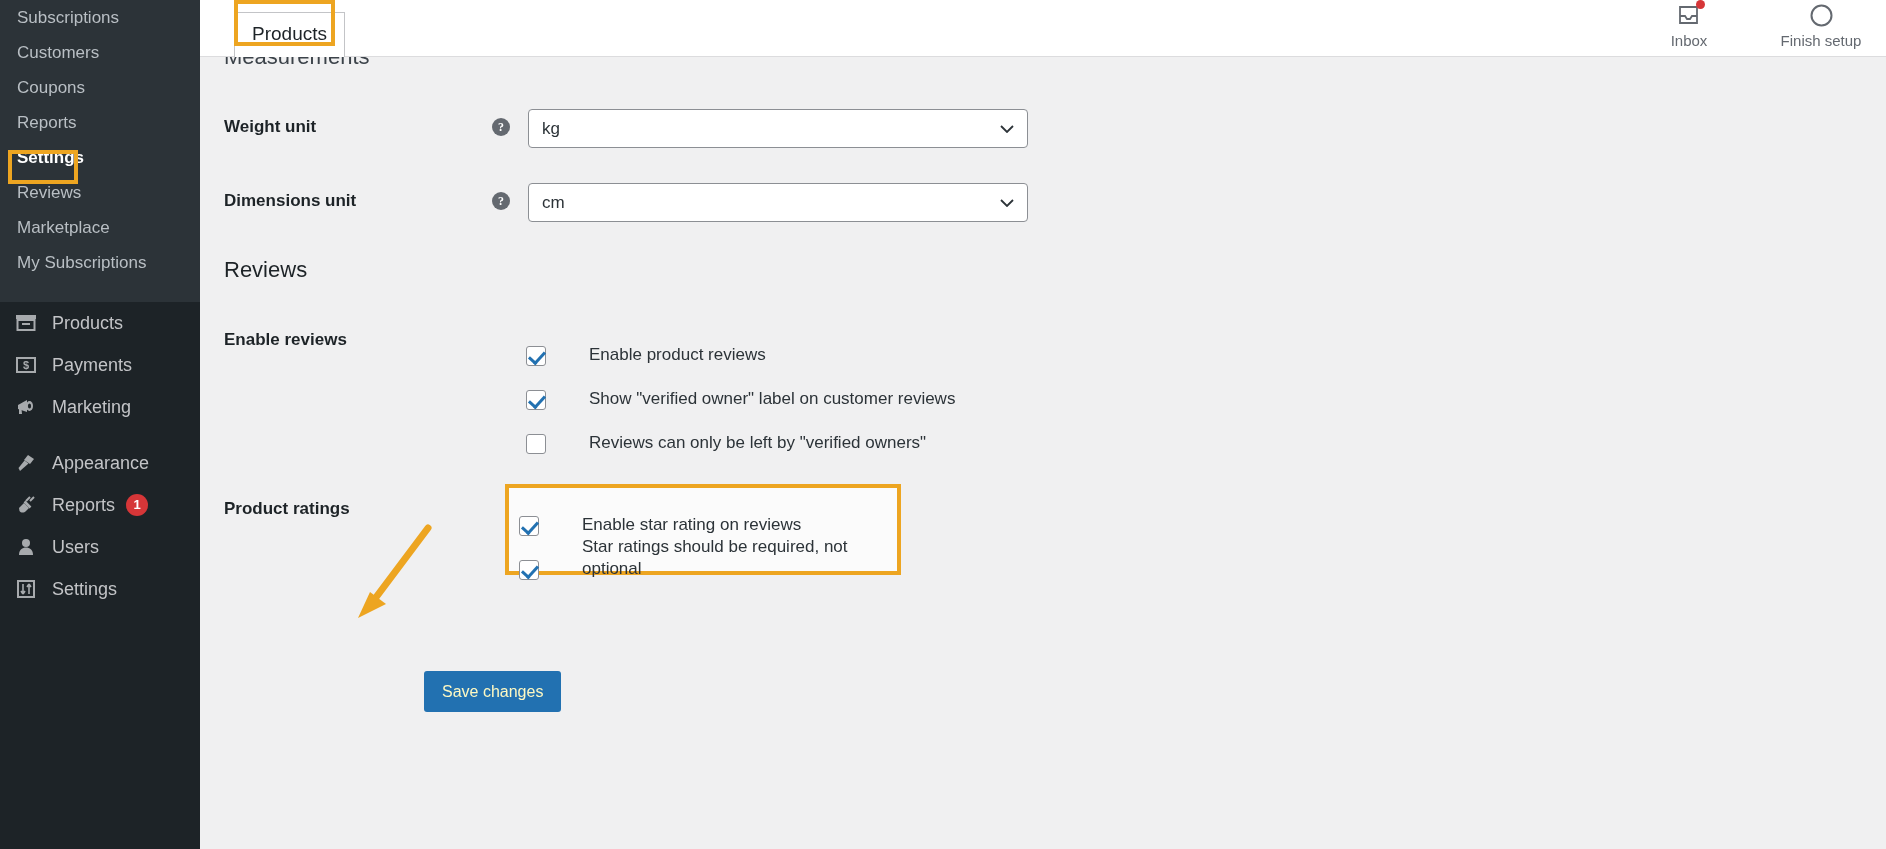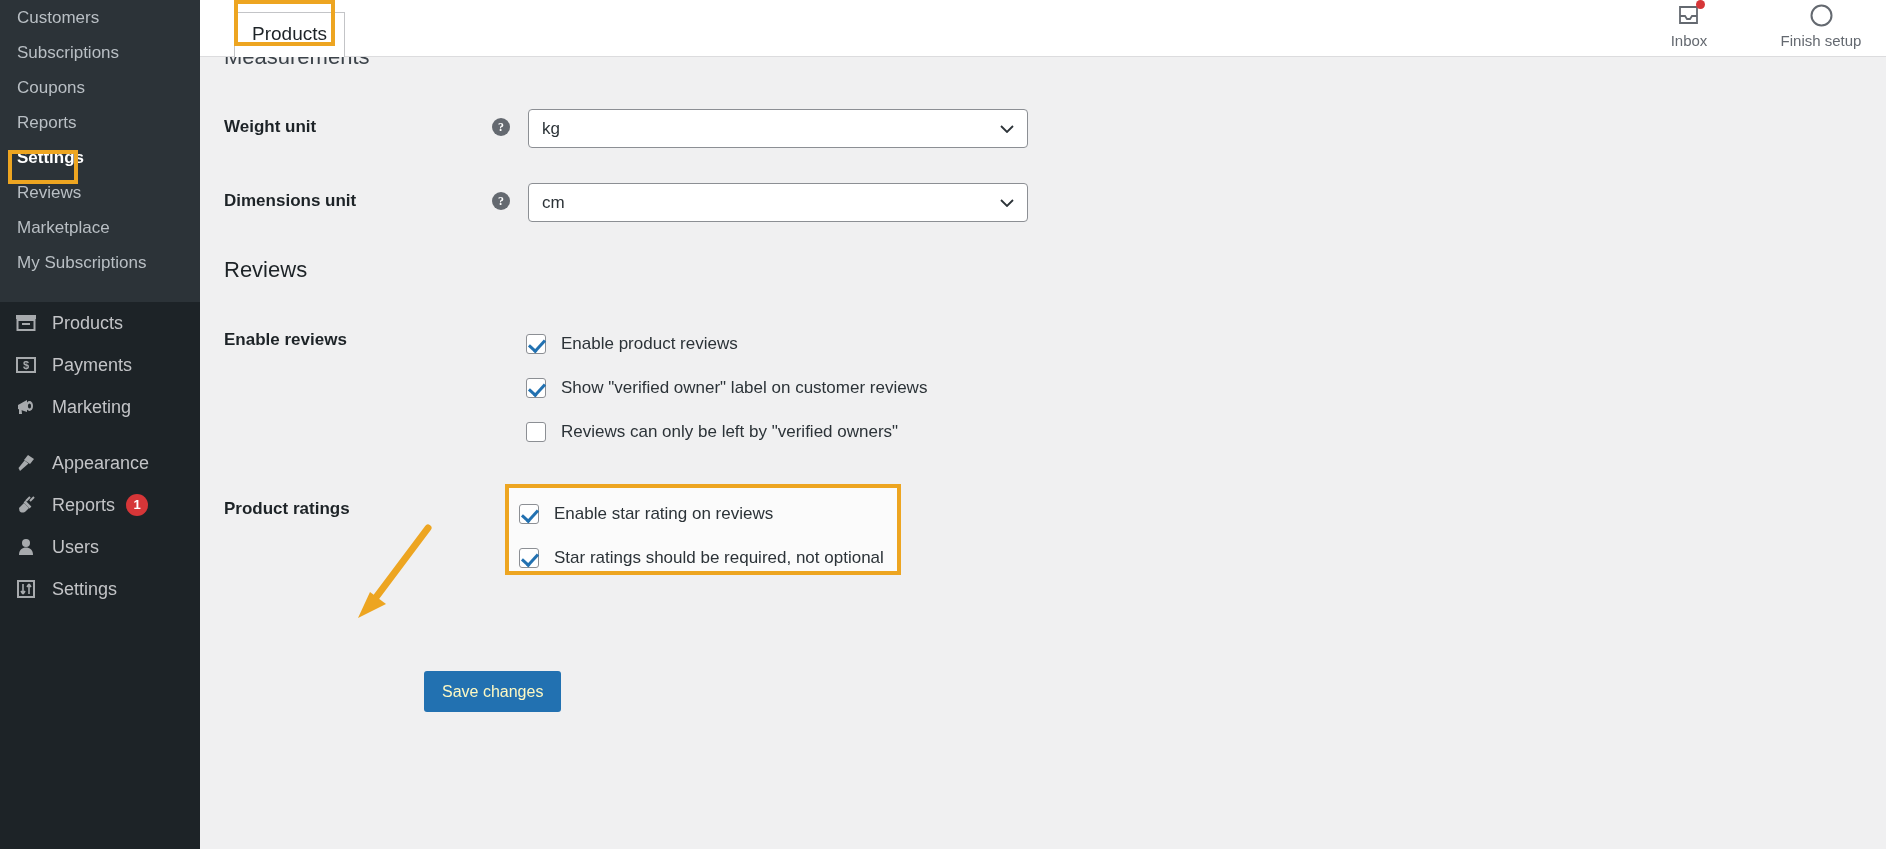--- a/index.html
+++ b/index.html
@@ -145,22 +145,23 @@
     padding: 0 38px 0 13px;
     font-size: 17px; color: #2c3338;
   }
   .select .chev {
     position: absolute; right: 13px; top: 50%;
     transform: translateY(-50%);
     width: 14px; height: 8px;
   }
   .cb-list { display: flex; flex-direction: column; }
   .cb-row {
-    display: flex; align-items: center;
+    display: flex; align-items: flex-end;
     height: 44px;
+    gap: 28px;
   }
   .cb {
     width: 20px; height: 20px;
     border: 1px solid #8c8f94;
     border-radius: 3px;
     background: #fff;
     flex: 0 0 20px;
     position: relative;
     margin-right: 15px;
   }
@@ -205,22 +206,22 @@
     width: 370px;
   }
 </style>
 </head>
 <body>
 
 <div id="root">
 
   <nav id="sidebar">
     <div class="sub-menu">
+      <a class="sub-item">Subscriptions</a>
       <a class="sub-item">Customers</a>
-      <a class="sub-item">Subscriptions</a>
       <a class="sub-item">Coupons</a>
       <a class="sub-item">Reports</a>
       <a class="sub-item current">Settings</a>
       <a class="sub-item">Reviews</a>
       <a class="sub-item">Marketplace</a>
       <a class="sub-item">My Subscriptions</a>
     </div>
 
     <a class="top-item">
       <span class="ico">

